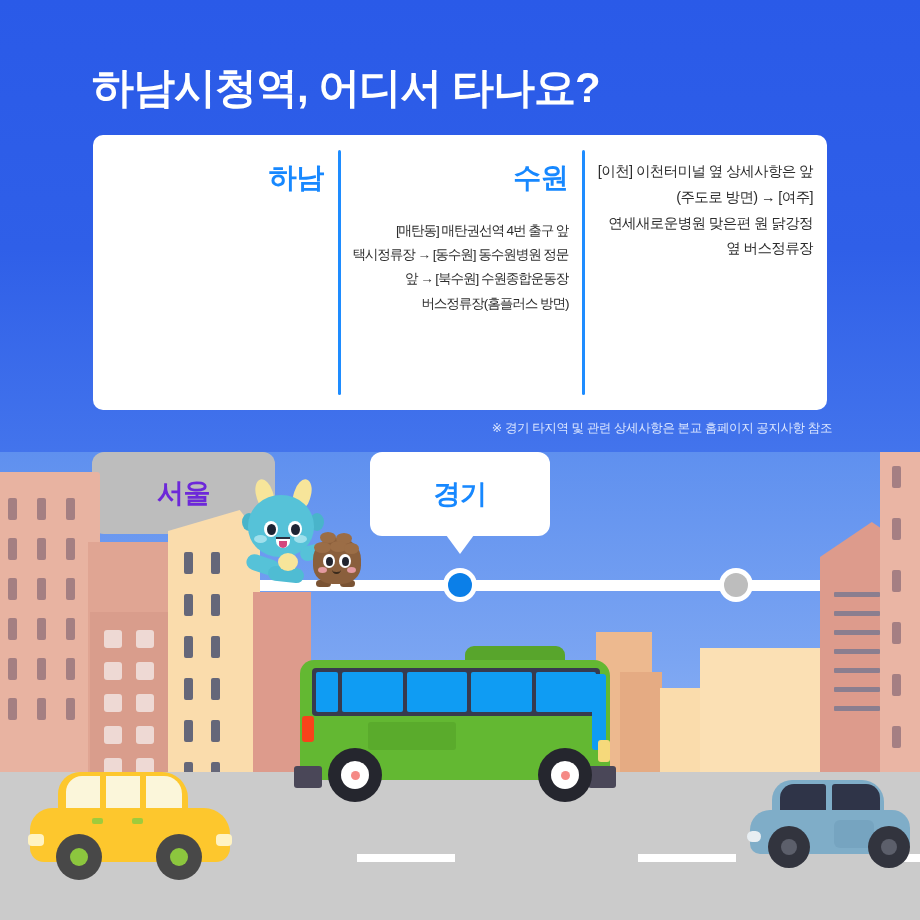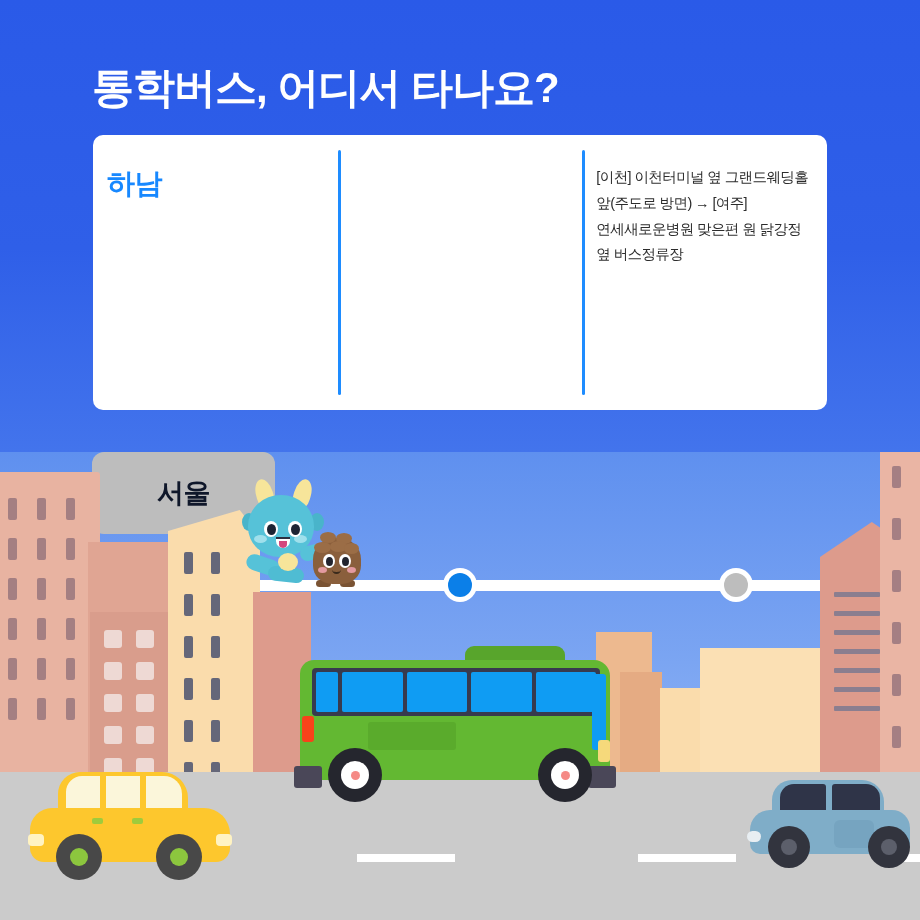--- a/index.html
+++ b/index.html
@@ -50,22 +50,22 @@
     left: 93px; top: 135px;
     width: 734px; height: 275px;
     background: #ffffff;
     border-radius: 10px;
     display: flex;
     flex-direction: row;
   }
   .card-col {
     flex: 1 1 0;
     position: relative;
-    padding: 30px 14px 18px 14px;
-    text-align: left;
+    padding: 24px 14px 18px 14px;
+    text-align: right;
   }
   .card-col + .card-col::before {
     content: "";
     position: absolute;
     left: 0; top: 15px;
     width: 3px; height: 245px;
     background: #1e8cff;
     border-radius: 2px;
   }
   .col-head {
@@ -118,21 +118,21 @@
     margin-left: -14px;
     width: 0; height: 0;
     border-left: 14px solid transparent;
     border-right: 14px solid transparent;
     border-top: 19px solid currentColor;
   }
   .bubble.inactive {
     background: #bdbdbd;
     color: #bdbdbd;
   }
-  .bubble.inactive .bubble-label { color: #0f172a; }
+  .bubble.inactive .bubble-label { color: #6d28d9; }
   .bubble.active {
     background: #ffffff;
     color: #ffffff;
   }
   .bubble.active .bubble-label { color: #1788ff; }
   .bubble-label { position: relative; z-index: 2; }
 
   #bubble-seoul  { left: 92px;  top: 452px; width: 183px; height: 82px; }
   #bubble-gyeonggi { left: 370px; top: 452px; width: 180px; height: 84px; }
   #bubble-wonju  { left: 645px; top: 452px; width: 182px; height: 82px; }
@@ -415,40 +415,46 @@
   .mn-foot { position: absolute; top: 52px; width: 15px; height: 7px; background: #7a5333; border-radius: 6px; }
 </style>
 </head>
 <body>
 
 <div class="stage">
 
   <div class="sky-top"></div>
   <div class="sky-bottom"></div>
 
-  <div class="title">통학버스, 어디서 타나요?</div>
+  <div class="title">하남시청역, 어디서 타나요?</div>
 
   <div class="card">
 
     <div class="card-col">
       <div class="col-head">하남</div>
     </div>
 
     <div class="card-col">
+      <div class="col-head">수원</div>
+      <div class="col-body tight">[매탄동] 매탄권선역 4번 출구 앞 택시정류장 → [동수원] 동수원병원 정문 앞 → [북수원] 수원종합운동장 버스정류장(홈플러스 방면)</div>
     </div>
 
     <div class="card-col">
-      <div class="col-body">[이천] 이천터미널 옆 그랜드웨딩홀 앞(주도로 방면) → [여주] 연세새로운병원 맞은편 원 닭강정 옆 버스정류장</div>
+      <div class="col-body">[이천] 이천터미널 옆 상세사항은 앞(주도로 방면) → [여주] 연세새로운병원 맞은편 원 닭강정 옆 버스정류장</div>
     </div>
 
   </div>
 
+  <div class="footnote">※ 경기 타지역 및 관련 상세사항은 본교 홈페이지 공지사항 참조</div>
 
   <div class="bubble inactive" id="bubble-seoul">
     <span class="bubble-label">서울</span>
+  </div>
+  <div class="bubble active" id="bubble-gyeonggi">
+    <span class="bubble-label">경기</span>
   </div>
 
   <div class="timeline-line"></div>
   <div class="timeline-dot inactive" id="dot-seoul">
       <span class="inner"></span>
     </div>
   <div class="timeline-dot active" id="dot-gyeonggi">
       <span class="inner"></span>
     </div>
   <div class="timeline-dot inactive" id="dot-wonju">

